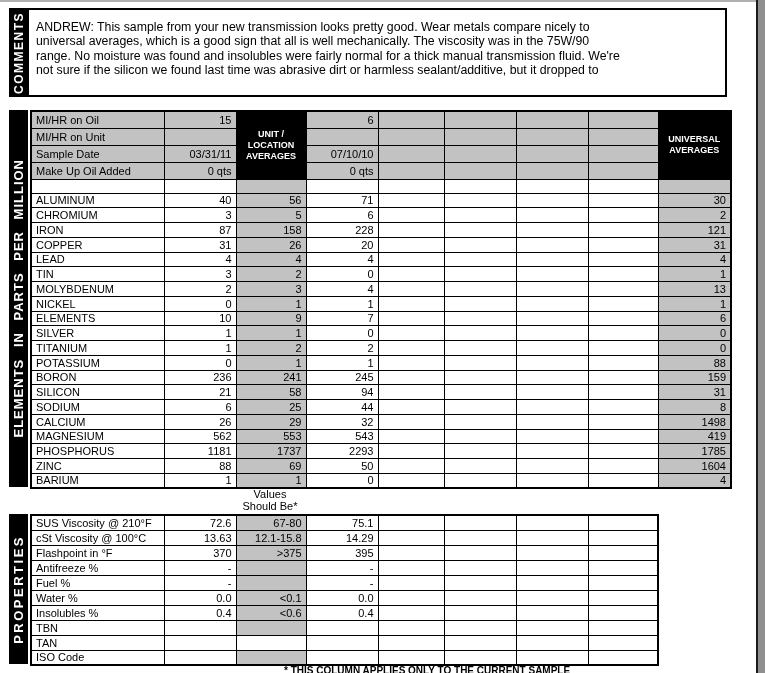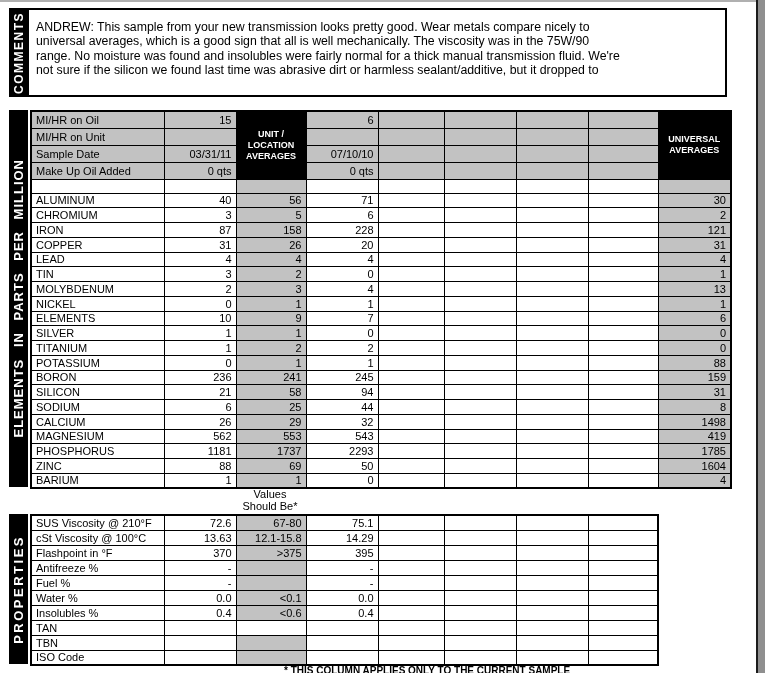--- a/index.html
+++ b/index.html
@@ -437,33 +437,33 @@
     <td class="lbl">Insolubles %</td>
     <td class="num">0.4</td>
     <td class="num gray">&lt;0.6</td>
     <td class="num">0.4</td>
     <td></td>
         <td></td>
         <td></td>
         <td></td>
   </tr>
   <tr>
+    <td class="lbl">TBN</td>
+    <td class="num"></td>
+    <td class="num gray"></td>
+    <td class="num"></td>
+    <td></td>
+        <td></td>
+        <td></td>
+        <td></td>
+  </tr>
+  <tr>
     <td class="lbl">TAN</td>
     <td class="num"></td>
     <td class="num"></td>
-    <td class="num"></td>
-    <td></td>
-        <td></td>
-        <td></td>
-        <td></td>
-  </tr>
-  <tr>
-    <td class="lbl">TBN</td>
-    <td class="num"></td>
-    <td class="num gray"></td>
     <td class="num"></td>
     <td></td>
         <td></td>
         <td></td>
         <td></td>
   </tr>
   <tr>
     <td class="lbl">ISO Code</td>
     <td class="num"></td>
     <td class="num gray"></td>

